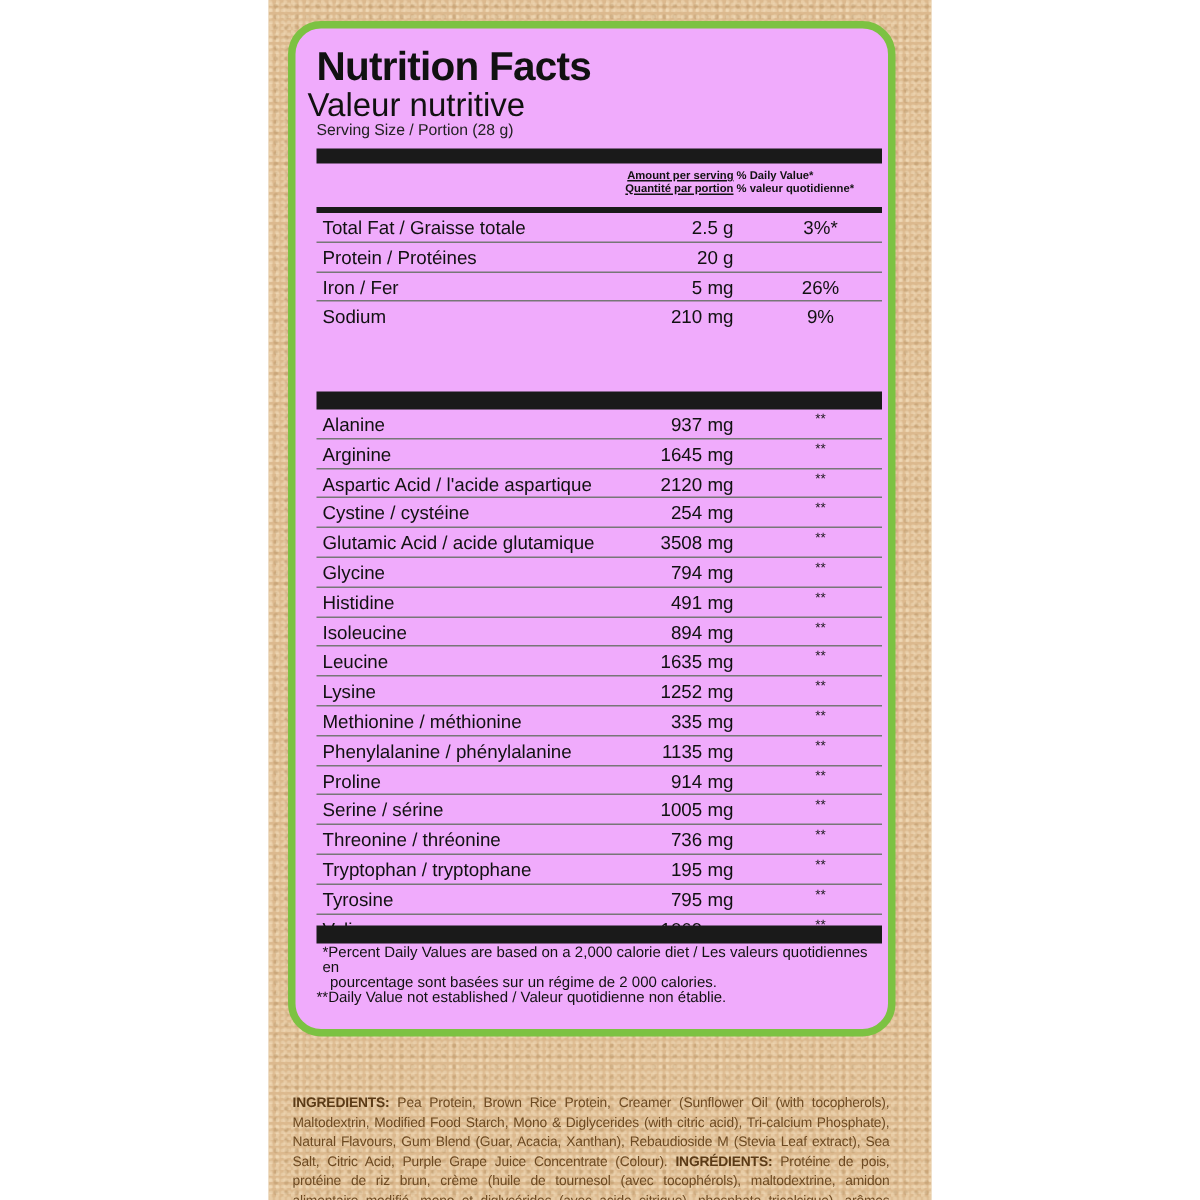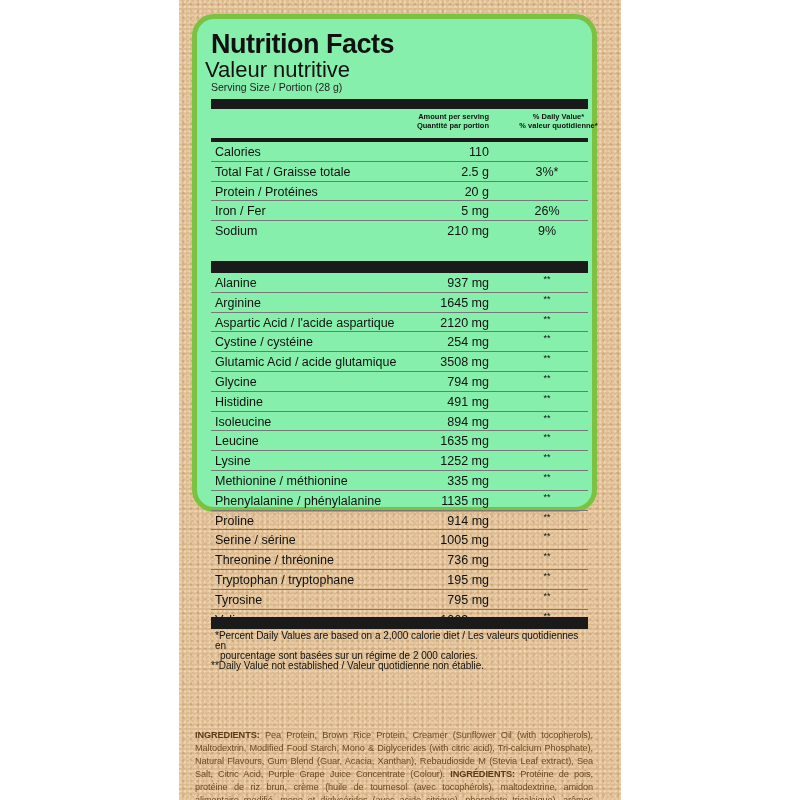--- a/index.html
+++ b/index.html
@@ -10,31 +10,31 @@
   .kraft {
     position: absolute; left: 179px; top: 0; width: 442px; height: 800px;
     background-color: #dcb98e;
     background-image:
       radial-gradient(circle at 20% 30%, rgba(255,240,210,0.35) 0 1px, transparent 2px),
       radial-gradient(circle at 70% 60%, rgba(150,110,60,0.25) 0 1px, transparent 2px),
       radial-gradient(circle at 40% 80%, rgba(255,245,220,0.3) 0 1px, transparent 2px);
     background-size: 5px 5px, 7px 7px, 4px 4px;
   }
   .label {
-    position: absolute; left: 192px; top: 14px; width: 405px; height: 498px;
-    background: #86efac; border: 5px solid #7cc242; border-radius: 22px;
+    position: absolute; left: 192px; top: 14px; width: 405px; height: 677px;
+    background: #f0abfc; border: 5px solid #7cc242; border-radius: 22px;
     box-sizing: border-box;
   }
   .title { position: absolute; left: 14px; top: 10px; font-size: 27px; font-weight: bold; color: #111; letter-spacing: -0.5px; }
   .subtitle { position: absolute; left: 8px; top: 38px; font-size: 22px; font-weight: normal; color: #111; }
   .serving { position: absolute; left: 14px; top: 62px; font-size: 10.5px; color: #222; }
   .bar { position: absolute; left: 14px; width: 377px; background: #1a1a1a; }
   .hdr { position: absolute; top: 94px; left: 14px; width: 377px; height: 24px; font-size: 7.5px; font-weight: bold; color: #111; line-height: 8.5px; }
-  .hdr .amt { position: absolute; left: 204px; width: 74px; text-align: right; }
-  .hdr .dv { position: absolute; left: 304px; width: 87px; text-align: center; }
+  .hdr .amt { position: absolute; left: 204px; width: 74px; text-align: right; text-decoration: underline; }
+  .hdr .dv { position: absolute; left: 280px; width: 87px; text-align: left; }
   .rows { position: absolute; left: 14px; width: 377px; }
   .row { position: relative; height: 19.8px; border-bottom: 1.2px solid #777; box-sizing: border-box; font-size: 12.5px; color: #111; }
   .row:last-child { border-bottom: none; }
   .row .n { position: absolute; left: 4px; top: 3px; }
   .row .a { position: absolute; right: 99px; top: 3px; text-align: right; }
   .row .p { position: absolute; left: 308px; width: 56px; top: 3px; text-align: center; }
   .row .p.star { font-size: 9px; top: 1px; }
   .foot { position: absolute; left: 14px; top: 612px; width: 377px; font-size: 10px; color: #111; line-height: 10px; }
   .foot .l1 { padding-left: 4px; }
   .foot .l2 { padding-left: 9px; }
@@ -64,25 +64,20 @@
     <div class="dv">
       <div>% Daily Value*</div>
       <div>% valeur quotidienne*</div>
     </div>
   </div>
 
   <div class="bar" style="top:119px;height:4px;"></div>
 
   <div class="rows" id="nutrient-rows" style="top:123px;">
       <div class="row">
-        <span class="n">Calories</span>
-        <span class="a">110</span>
-        <span class="p"></span>
-      </div>
-      <div class="row">
         <span class="n">Total Fat / Graisse totale</span>
         <span class="a">2.5 g</span>
         <span class="p">3%*</span>
       </div>
       <div class="row">
         <span class="n">Protein / Protéines</span>
         <span class="a">20 g</span>
         <span class="p"></span>
       </div>
       <div class="row">

